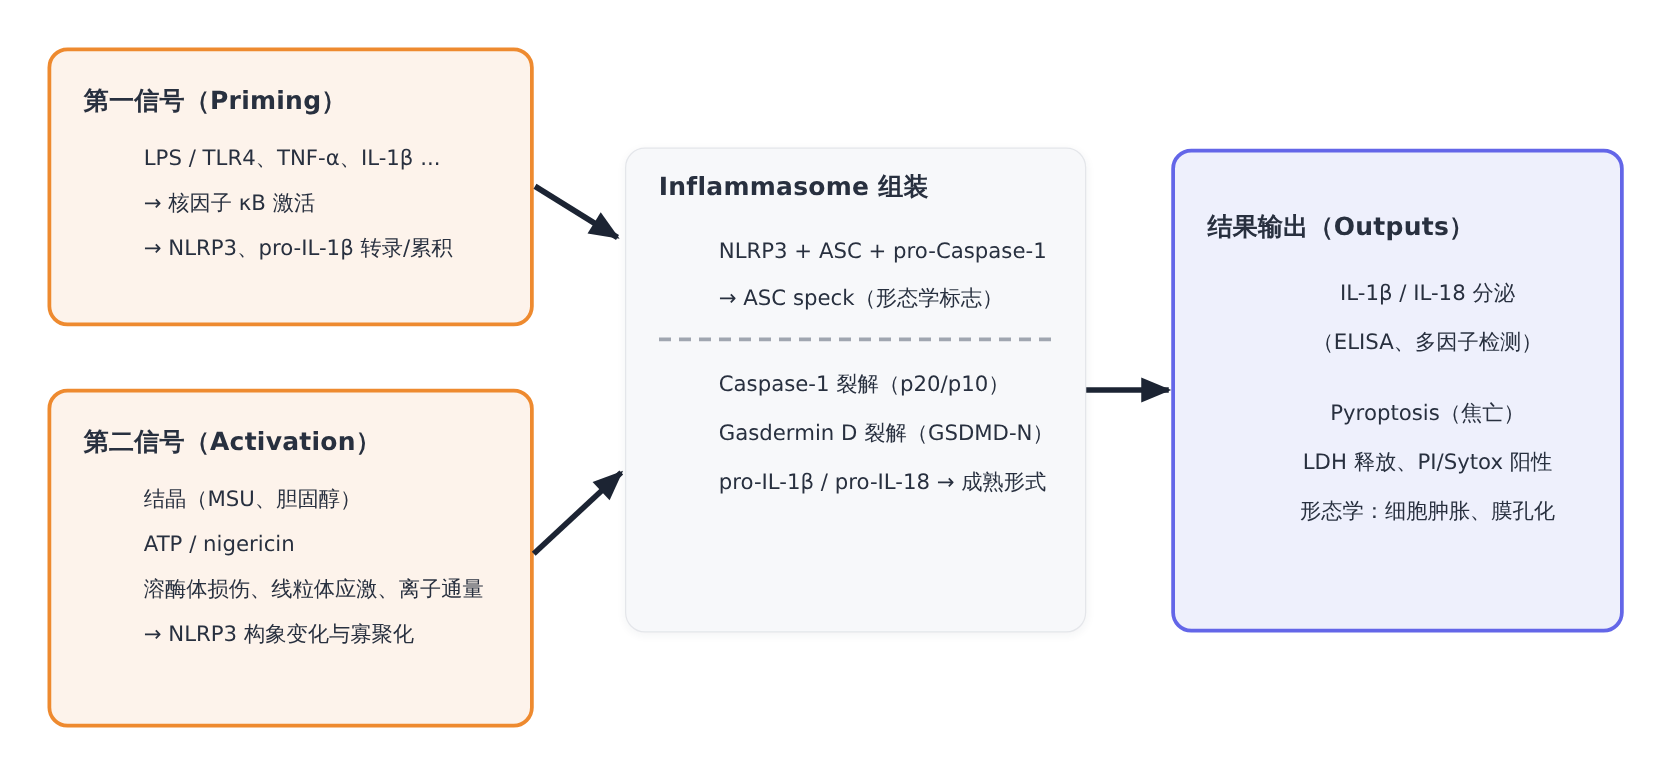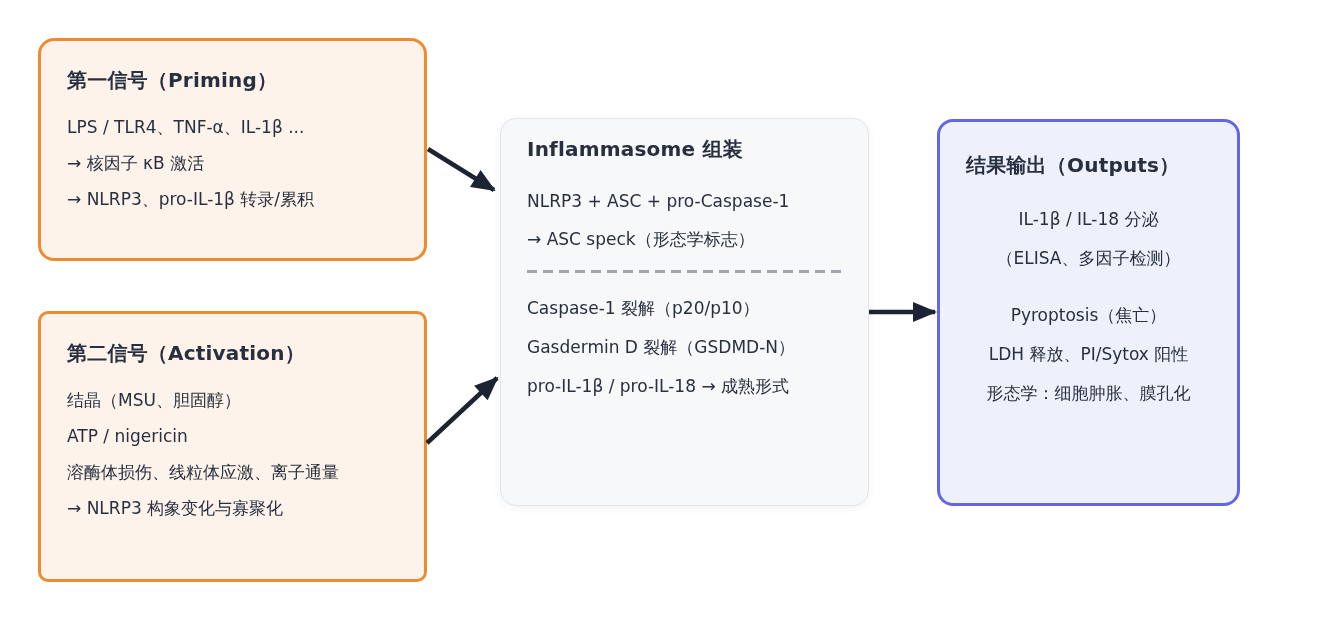--- a/index.html
+++ b/index.html
@@ -26,44 +26,44 @@
   .card {
     position: absolute;
     border-radius: 16px;
   }
   .card-signal {
     border: 3px solid var(--signal-border);
     background: var(--signal-bg);
     padding: 24px 26px;
   }
   .card-priming   { left: 38px;  top: 38px;  width: 389px; height: 223px; }
-  .card-activation{ left: 38px;  top: 311px; width: 389px; height: 271px; border-radius: 10px; }
+  .card-activation{ left: 38px;  top: 311px; width: 389px; height: 271px; }
   .card-assembly {
     left: 500px; top: 118px; width: 369px; height: 388px;
     border: 1.5px solid var(--assembly-border);
     background: var(--assembly-bg);
     box-shadow: 0 2px 8px rgba(40,48,63,0.06);
     padding: 15px 26px;
   }
   .card-outputs {
-    left: 937px; top: 119px; width: 303px; height: 387px;
+    left: 937px; top: 119px; width: 362px; height: 387px;
     border: 3px solid var(--output-border);
     background: var(--output-bg);
-    padding: 28px 26px;
+    padding: 44px 26px;
   }
 
   .card-title {
     font-size: 20px;
     line-height: 30px;
     font-weight: 700;
     letter-spacing: 0.2px;
   }
   .card-assembly .card-title { font-weight: 600; }
 
-  .card-lines { margin-top: 14px; }
+  .card-lines { margin-top: 14px; margin-left: 48px; }
   .line {
     font-size: 17px;
     line-height: 36px;
     white-space: nowrap;
   }
   .card-assembly .card-lines { margin-top: 18px; }
   .card-assembly .line { line-height: 38px; }
   .card-assembly .card-lines-lower { margin-top: 16px; }
   .card-assembly .card-lines-lower .line { line-height: 39px; }
 

